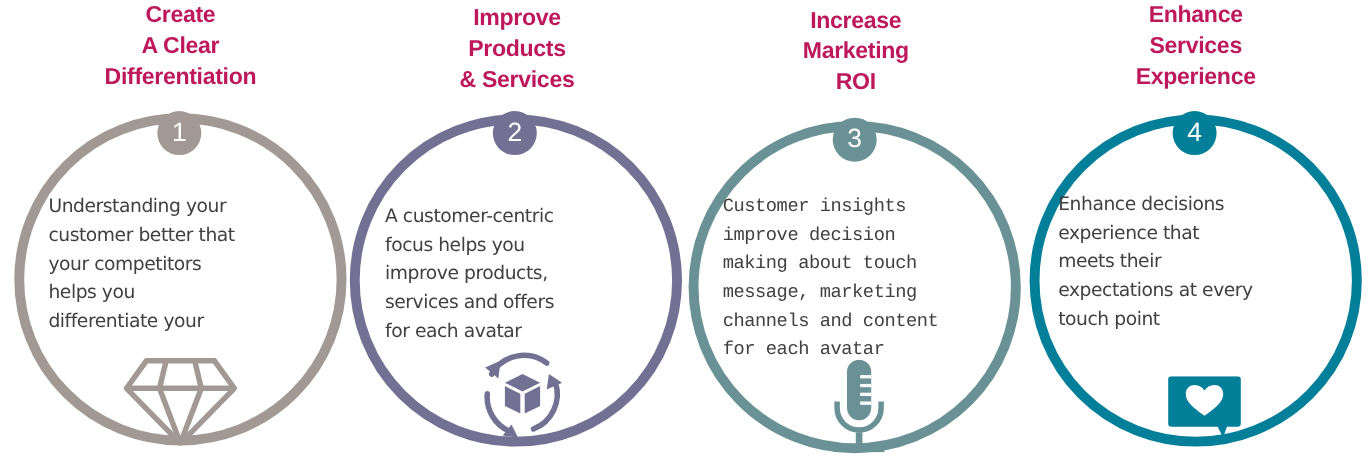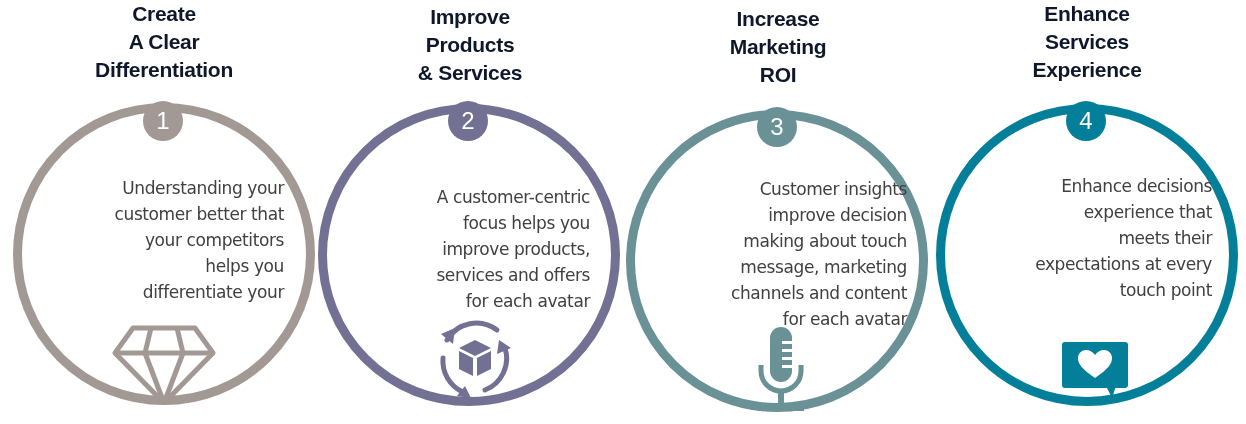--- a/index.html
+++ b/index.html
@@ -1,27 +1,27 @@
 <!DOCTYPE html>
 <html><head>
 <meta charset="utf-8">
 <style>
   html, body { margin: 0; padding: 0; background: #ffffff; }
   body { width: 1246px; height: 424px; position: relative; overflow: hidden;
          font-family: "Liberation Sans", sans-serif; }
   .step { position: absolute; }
   .title { position: absolute; width: 300px; text-align: center;
            font-family: "Liberation Sans", sans-serif; font-weight: bold;
-           font-size: 21px; line-height: 28px; color: #0f172a; letter-spacing: -0.3px; }
+           font-size: 21px; line-height: 28px; color: #be185d; letter-spacing: -0.3px; }
   .ring { position: absolute; box-sizing: border-box; border-radius: 50%;
           width: 302px; height: 302px; border: 9px solid; background: transparent; }
   .badge { position: absolute; width: 40px; height: 40px; border-radius: 50%;
            color: #fff; font-size: 24px; line-height: 40px; text-align: center;
            font-family: "Liberation Sans", sans-serif; }
-  .desc { position: absolute; width: 240px; text-align: right;
+  .desc { position: absolute; width: 240px; text-align: left;
           font-family: "DejaVu Sans", sans-serif; font-size: 17px; line-height: 26px;
           color: #404040; letter-spacing: -0.4px; }
   .icon { position: absolute; }
 </style>
 </head>
 <body>
 
 <div class="step" style="left:0;top:0;">
   <div class="title" style="left:14px;top:0px;">
     <div>Create</div>
@@ -82,21 +82,21 @@
 </div>
 
 <div class="step" style="left:0;top:0;">
   <div class="title" style="left:628px;top:5px;">
     <div>Increase</div>
     <div>Marketing</div>
     <div>ROI</div>
   </div>
   <div class="ring" style="left:626px;top:110px;border-color:#6a9196;"></div>
   <div class="badge" style="left:757px;top:107px;background:#6a9196;">3</div>
-  <div class="desc" style="left:657px;top:176px;width:250px;">
+  <div class="desc" style="left:657px;top:176px;width:250px;font-family:Liberation Mono, monospace;">
     <div>Customer insights</div>
     <div>improve decision</div>
     <div>making about touch</div>
     <div>message, marketing</div>
     <div>channels and content</div>
     <div>for each avatar</div>
   </div>
   <svg class="icon" style="left:756px;top:327px;" width="50" height="90" viewBox="0 0 50 90">
     <g fill="#6a9196">
       <rect x="14" y="0" width="22" height="55" rx="11"></rect>

